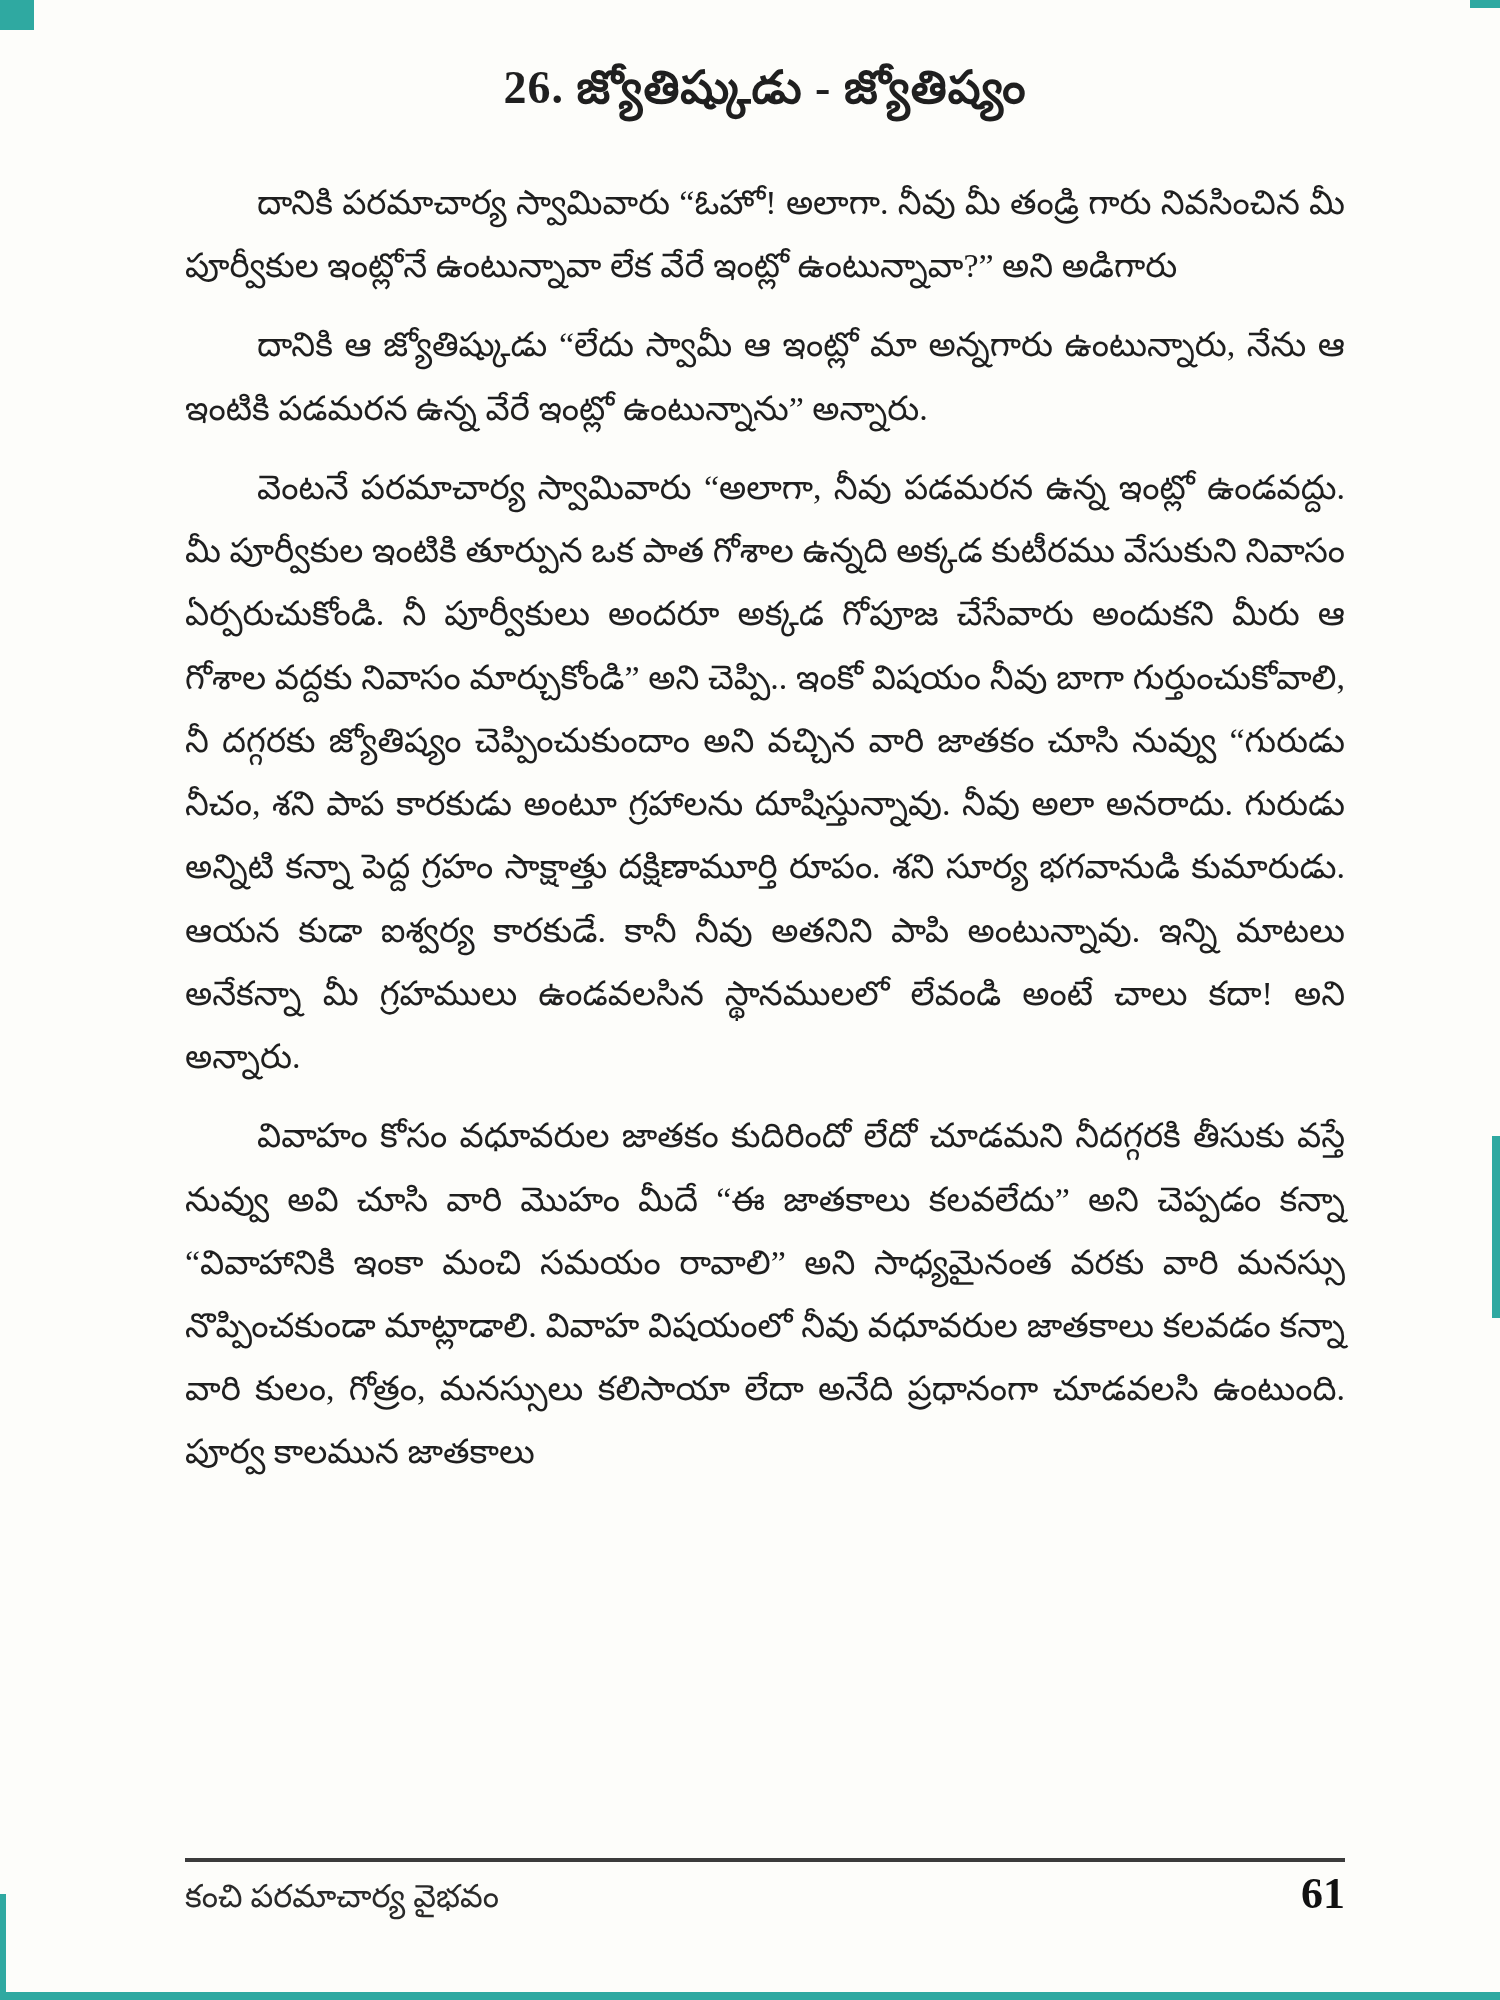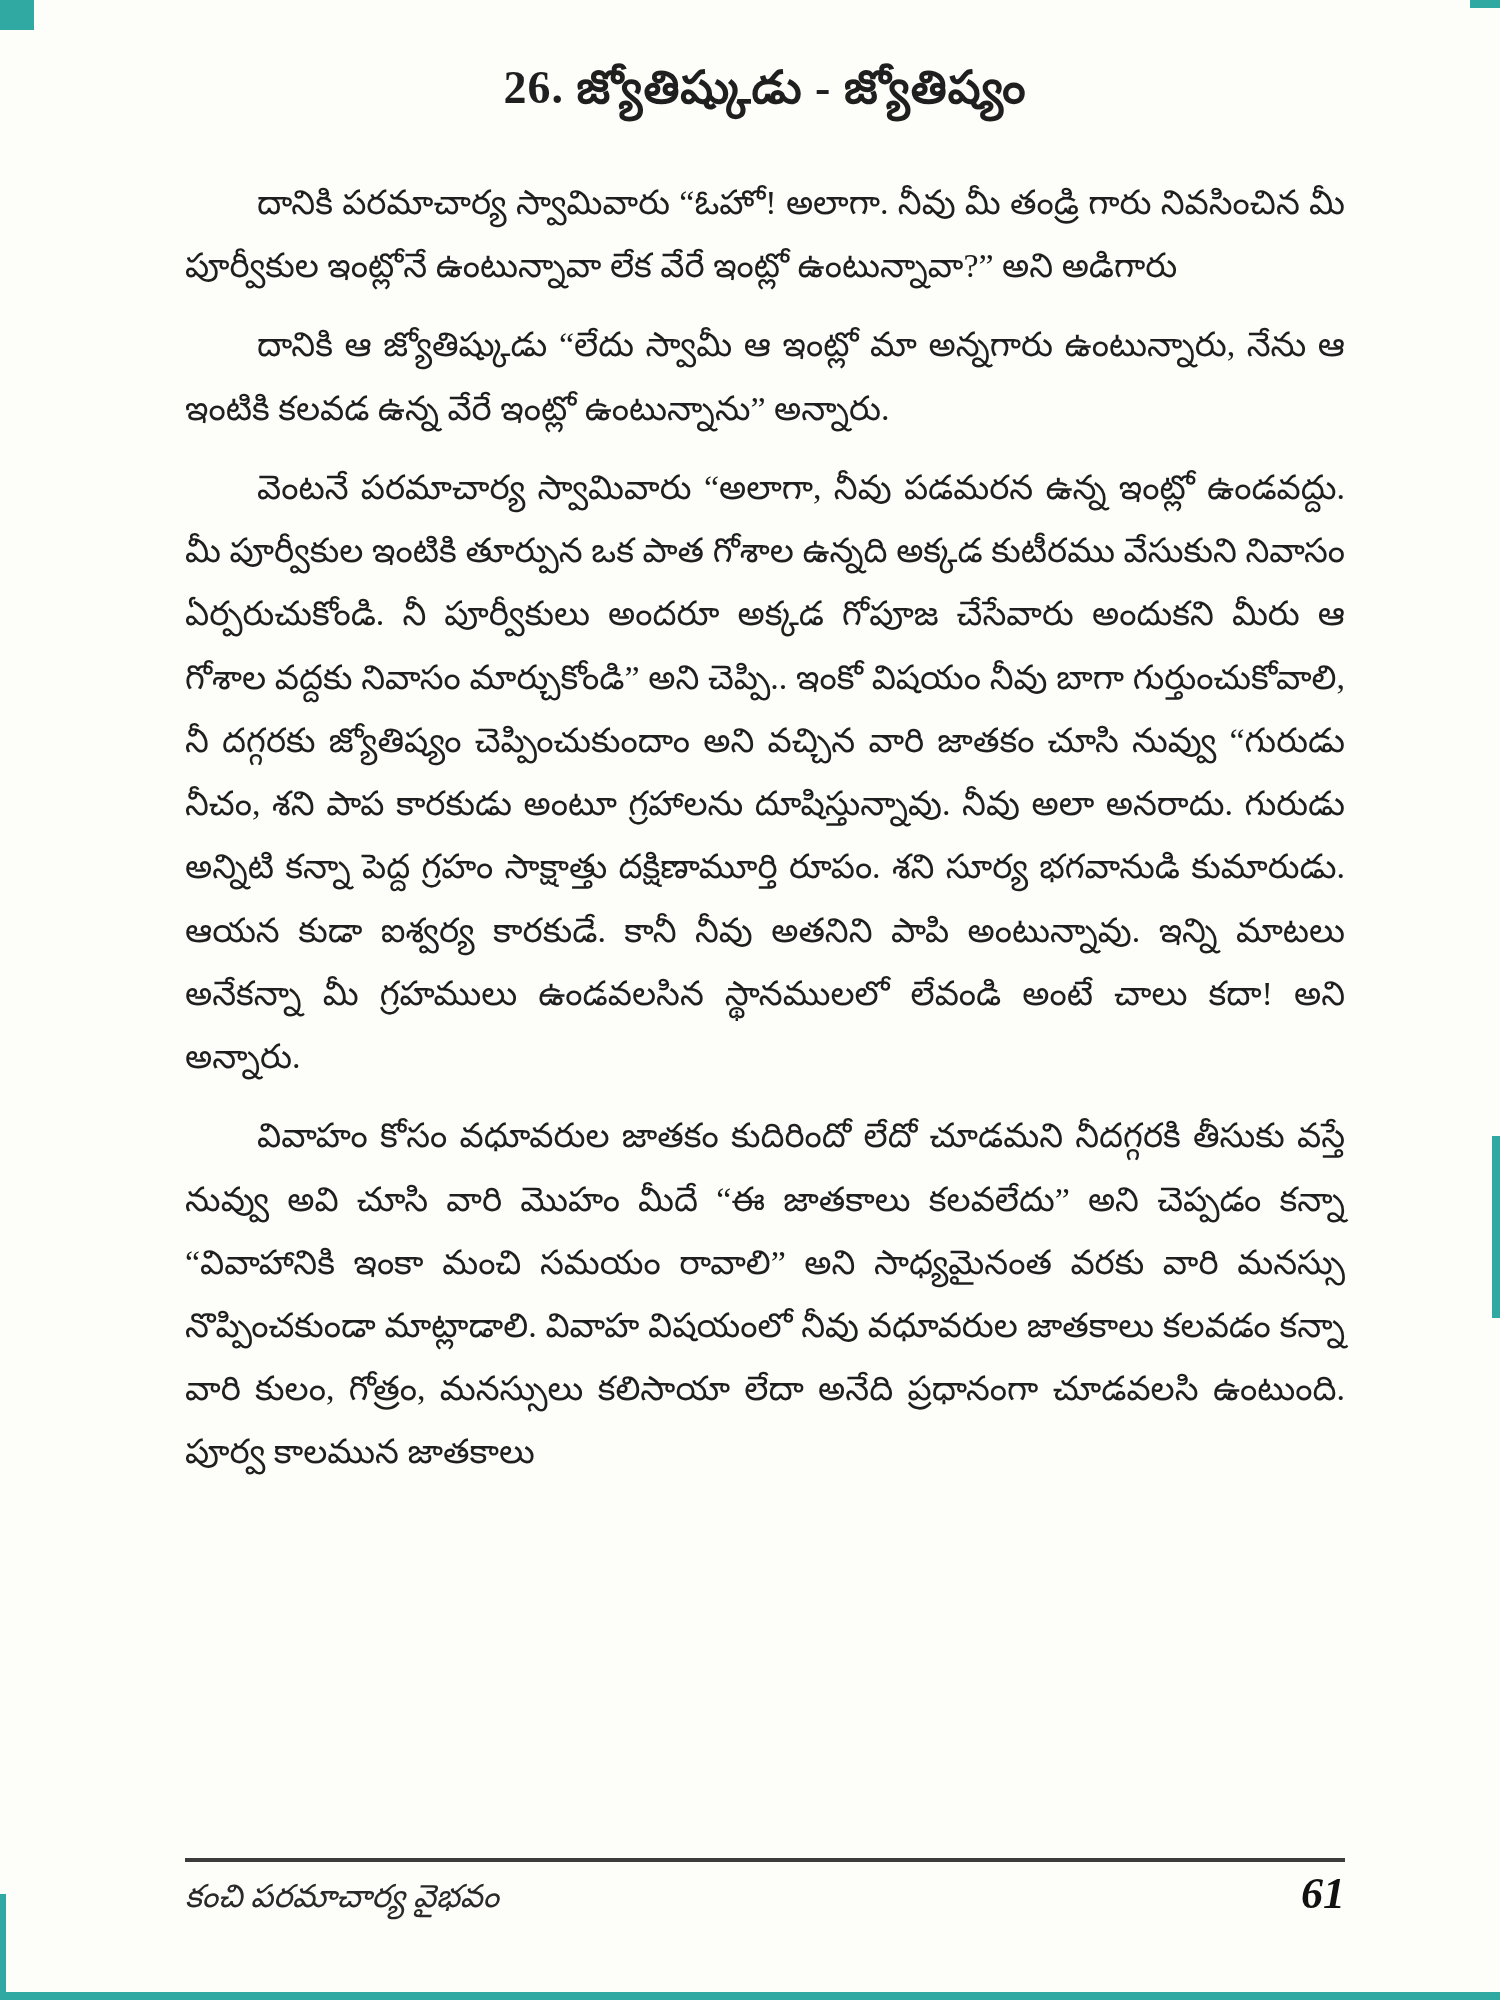--- a/index.html
+++ b/index.html
@@ -33,21 +33,20 @@
     line-height: 1.86;
     text-align: justify;
     text-indent: 72px;
     margin: 0 0 16px 0;
   }
   .footer {
     position: absolute;
     left: 185px;
     width: 1160px;
     top: 1858px;
-    font-style: italic;
   }
   .footer-rule {
     border: 0;
     border-top: 4px solid #3c3c3c;
     margin: 0 0 6px 0;
   }
   .footer-row {
     display: flex;
     justify-content: space-between;
     align-items: flex-start;
@@ -75,21 +74,21 @@
   .edge-bottom      { left: 0;      top: 1992px; width: 1500px; height: 8px;  }
 </style>
 </head>
 <body>
 
 <div class="page">
   <h1 class="page-title">26. జ్యోతిష్కుడు - జ్యోతిష్యం</h1>
 
   <div class="body-text">
     <p>దానికి పరమాచార్య స్వామివారు “ఓహో! అలాగా. నీవు మీ తండ్రి గారు నివసించిన మీ పూర్వీకుల ఇంట్లోనే ఉంటున్నావా లేక వేరే ఇంట్లో ఉంటున్నావా?” అని అడిగారు</p>
-    <p>దానికి ఆ జ్యోతిష్కుడు “లేదు స్వామీ ఆ ఇంట్లో మా అన్నగారు ఉంటున్నారు, నేను ఆ ఇంటికి కలవడ ఉన్న వేరే ఇంట్లో ఉంటున్నాను” అన్నారు.</p>
+    <p>దానికి ఆ జ్యోతిష్కుడు “లేదు స్వామీ ఆ ఇంట్లో మా అన్నగారు ఉంటున్నారు, నేను ఆ ఇంటికి పడమరన ఉన్న వేరే ఇంట్లో ఉంటున్నాను” అన్నారు.</p>
     <p>వెంటనే పరమాచార్య స్వామివారు “అలాగా, నీవు పడమరన ఉన్న ఇంట్లో ఉండవద్దు. మీ పూర్వీకుల ఇంటికి తూర్పున ఒక పాత గోశాల ఉన్నది అక్కడ కుటీరము వేసుకుని నివాసం ఏర్పరుచుకోండి. నీ పూర్వీకులు అందరూ అక్కడ గోపూజ చేసేవారు అందుకని మీరు ఆ గోశాల వద్దకు నివాసం మార్చుకోండి” అని చెప్పి.. ఇంకో విషయం నీవు బాగా గుర్తుంచుకోవాలి, నీ దగ్గరకు జ్యోతిష్యం చెప్పించుకుందాం అని వచ్చిన వారి జాతకం చూసి నువ్వు “గురుడు నీచం, శని పాప కారకుడు అంటూ గ్రహాలను దూషిస్తున్నావు. నీవు అలా అనరాదు. గురుడు అన్నిటి కన్నా పెద్ద గ్రహం సాక్షాత్తు దక్షిణామూర్తి రూపం. శని సూర్య భగవానుడి కుమారుడు. ఆయన కుడా ఐశ్వర్య కారకుడే. కానీ నీవు అతనిని పాపి అంటున్నావు. ఇన్ని మాటలు అనేకన్నా మీ గ్రహములు ఉండవలసిన స్థానములలో లేవండి అంటే చాలు కదా! అని అన్నారు.</p>
     <p>వివాహం కోసం వధూవరుల జాతకం కుదిరిందో లేదో చూడమని నీదగ్గరకి తీసుకు వస్తే నువ్వు అవి చూసి వారి మొహం మీదే “ఈ జాతకాలు కలవలేదు” అని చెప్పడం కన్నా “వివాహానికి ఇంకా మంచి సమయం రావాలి” అని సాధ్యమైనంత వరకు వారి మనస్సు నొప్పించకుండా మాట్లాడాలి. వివాహ విషయంలో నీవు వధూవరుల జాతకాలు కలవడం కన్నా వారి కులం, గోత్రం, మనస్సులు కలిసాయా లేదా అనేది ప్రధానంగా చూడవలసి ఉంటుంది. పూర్వ కాలమున జాతకాలు</p>
   </div>
 </div>
 
 <div class="footer">
   <hr class="footer-rule">
   <div class="footer-row">
     <span class="book-title">కంచి పరమాచార్య వైభవం</span>
     <span class="page-number">61</span>

